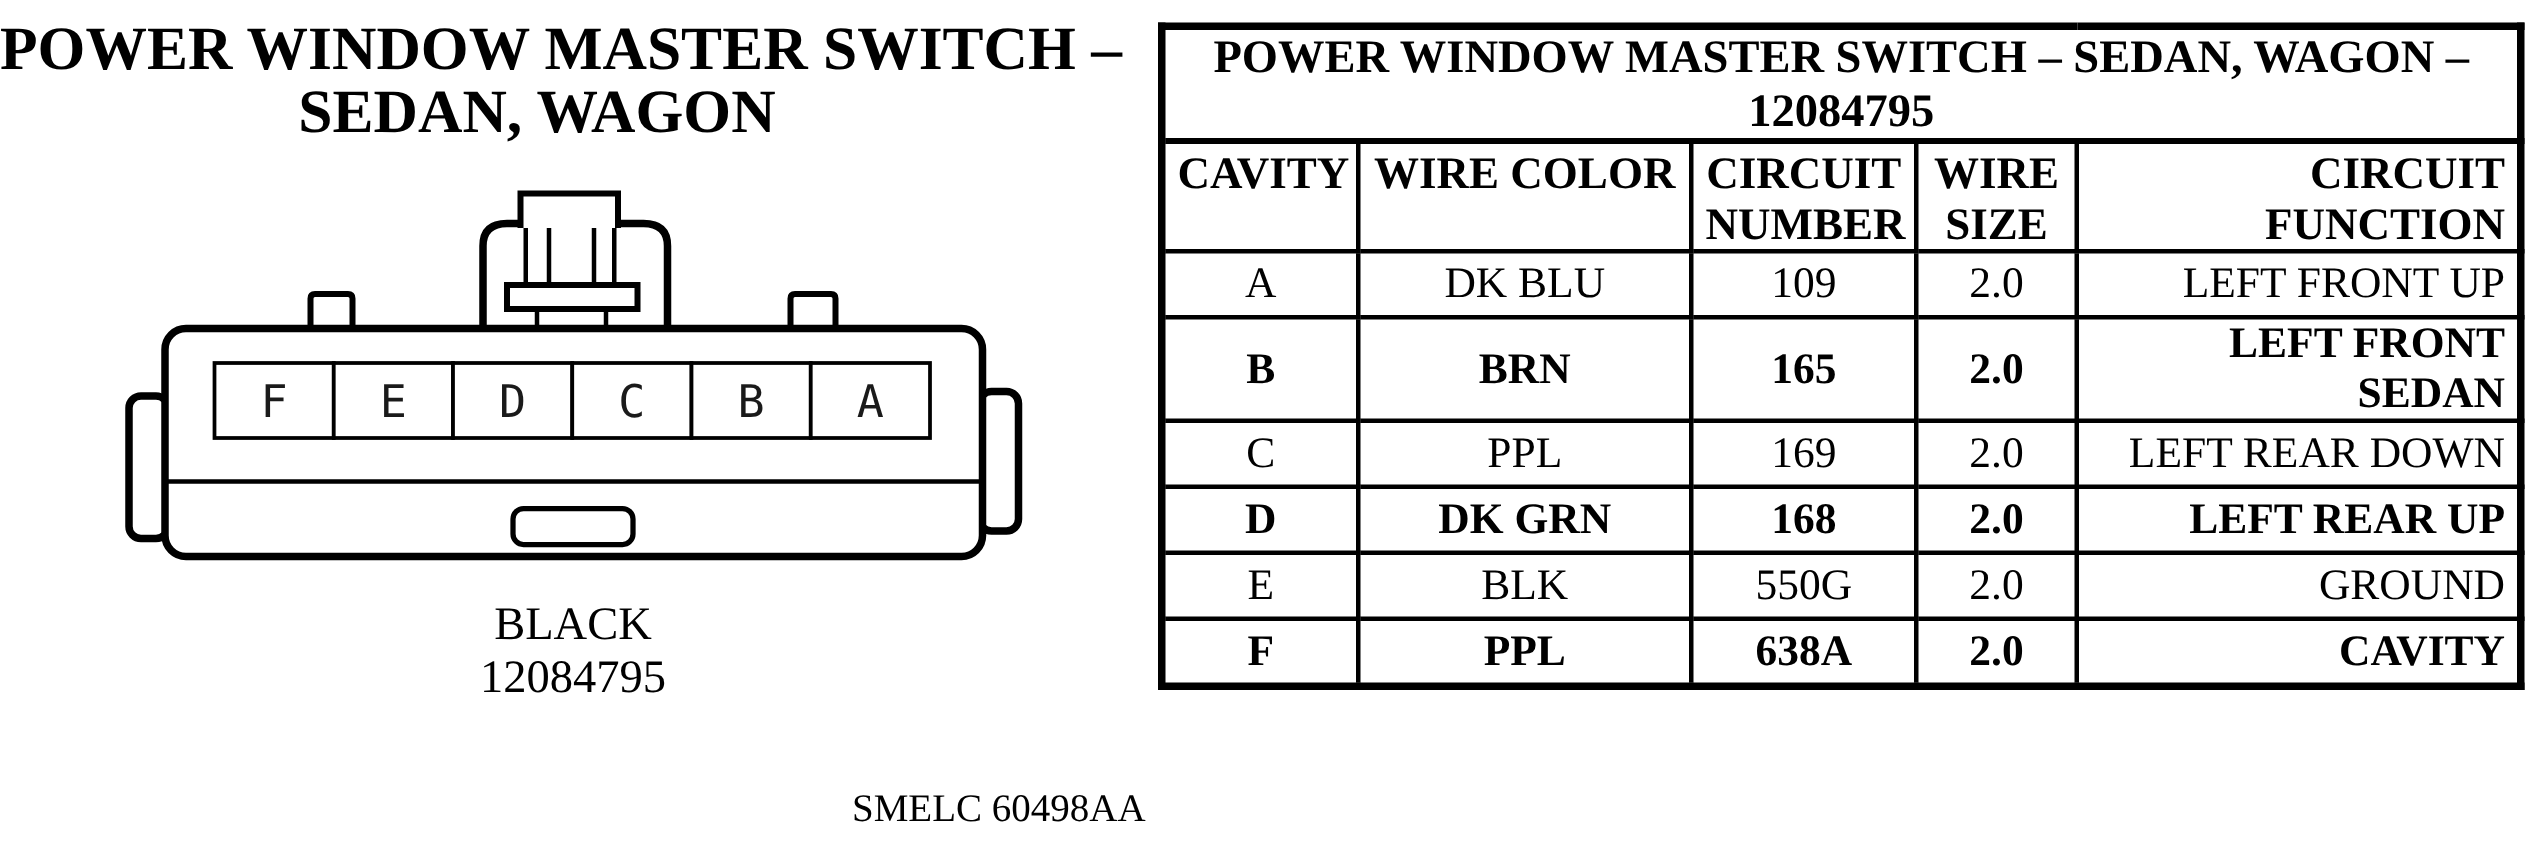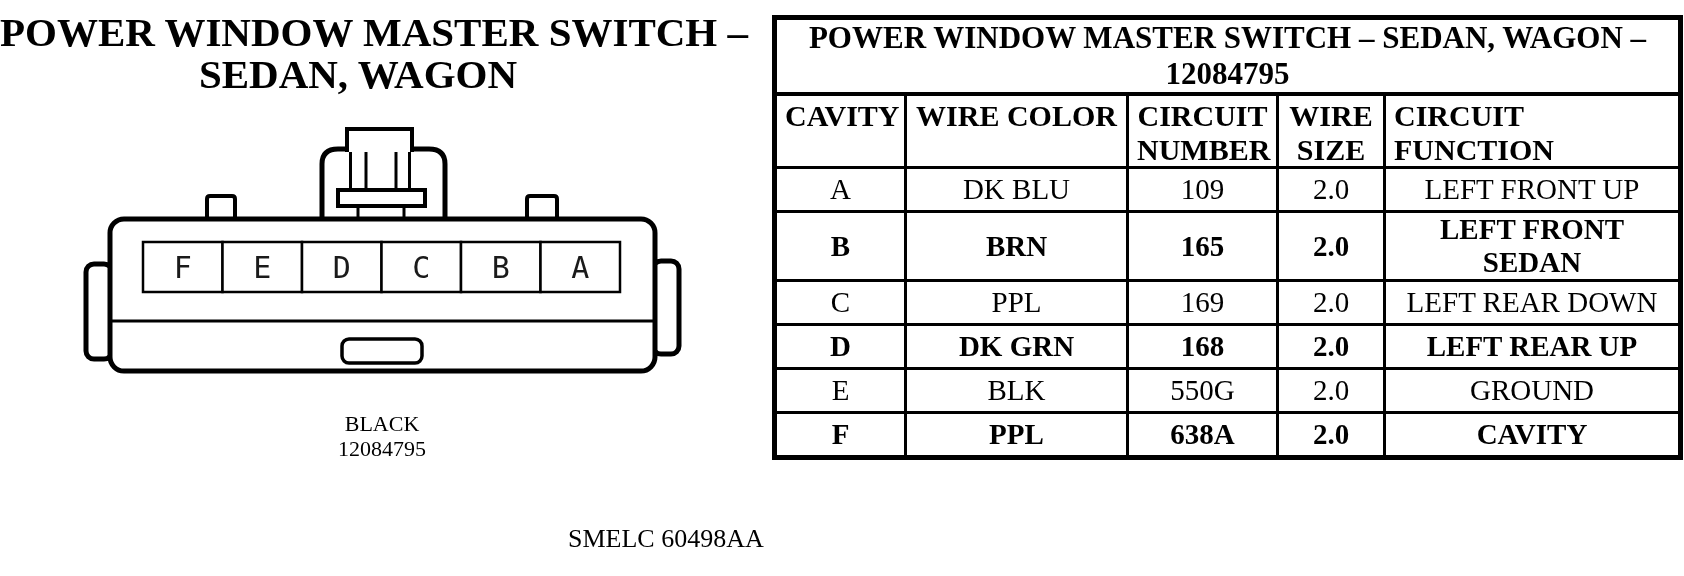--- a/index.html
+++ b/index.html
@@ -20,22 +20,22 @@
 
   
   .connector-svg { position: absolute; left: 80px; top: 120px; width: 605px; height: 258px; }
   .connector-svg .cav-letter {
     font-family: "DejaVu Sans Mono", monospace;
     font-size: 30px; fill: #1a1a1a;
   }
 
   
   .part-label {
-    position: absolute; left: 272px; top: 412px; width: 220px;
-    text-align: center; font-size: 22px; line-height: 1.13;
+    position: absolute; left: 272px; top: 398px; width: 220px;
+    text-align: center; font-size: 31px; line-height: 1.13;
   }
 
   
   .doc-code { position: absolute; left: 568px; top: 524px; font-size: 26px; }
 
   
   table.pinout {
     position: absolute; left: 772px; top: 15px;
     border-collapse: collapse; table-layout: fixed; width: 906px;
     border: 5px solid #000;
@@ -43,23 +43,23 @@
   table.pinout td, table.pinout th { border: 3px solid #000; padding: 0 8px; overflow: hidden; }
   tr.title-row td {
     border-bottom-width: 4px;
     text-align: center; font-weight: bold; font-size: 31px; height: 42px;
     padding: 0 2px;
   }
   tr.head-row th {
     height: 64px; vertical-align: top; padding-top: 3px;
     font-size: 30px; font-weight: bold; text-align: center; line-height: 1.12;
   }
-  tr.head-row th.col-function { text-align: left; }
+  tr.head-row th.col-function { text-align: right; }
   tr.data-row td { height: 41px; font-size: 29px; text-align: center; }
-  tr.data-row td.cell-function { text-align: center; }
+  tr.data-row td.cell-function { text-align: right; }
   tr.bold { font-weight: bold; }
 
   
   .location { position: absolute; left: 773px; top: 408px; font-size: 30px; }
   .loc-label { font-weight: bold; margin-right: 10px; }
 </style>
 </head>
 <body>
 
 <div class="page">

